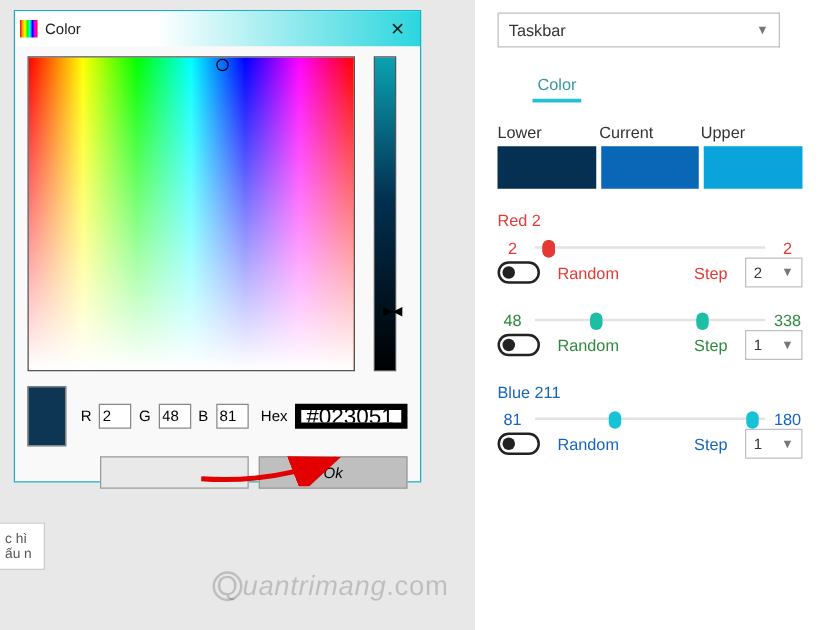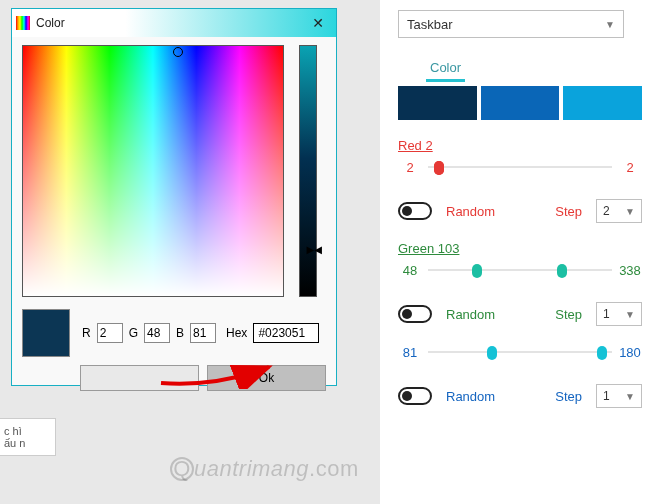--- a/index.html
+++ b/index.html
@@ -72,47 +72,48 @@
     border: 1px solid #888;
     margin-right: 6px;
   }
   .inputs-row label { padding: 0 2px; }
   .inputs-row input.rgb {
     width: 26px; height: 20px;
     border: 1px solid #888; background: #fff;
     font-size: 12px; text-align: left; padding: 0 2px;
   }
   .inputs-row input.hex {
-    width: 66px; height: 20px;
-    border: 1px solid #000000; background: #fff;
-    font-size: 12px; padding: 0 4px;
+    width: 90px; height: 20px;
+    border: 5px solid #000000; background: #fff;
+    font-size: 18px; padding: 0 4px;
   }
 
   .button-row { display: flex; gap: 8px; margin-top: 8px; margin-left: 58px; }
   .btn {
     height: 26px; flex: 1;
     border: 1px solid #9a9a9a;
     background: #e9e9e9;
     font-size: 12px;
     display: flex; align-items: center; justify-content: center;
     cursor: pointer;
+    font-style: italic;
   }
   .btn.ok { background: #bfbfbf; }
 
   .red-arrow {
     position: absolute;
     left: 145px; top: 350px;
     pointer-events: none;
   }
 
   
   .behind-fragment {
     position: absolute;
     left: 0px; top: 418px;
-    width: 56px;
+    width: 36px;
     font-size: 11px; color: #555;
     border: 1px solid #ccc; border-left: none;
     background: #fff; padding: 6px 4px;
   }
 
   
   .right-panel {
     position: absolute;
     left: 380px; top: 0; right: 0; bottom: 0;
     background: #ffffff;
@@ -140,21 +141,21 @@
     margin-top: 22px;
     font-size: 20px; font-weight: 400; color: #222;
   }
 
   .swatch-labels { display: flex; margin-top: 16px; font-size: 13px; color: #333; }
   .swatch-labels span { width: 86px; }
   .swatch-row { display: flex; margin-top: 4px; gap: 4px; }
   .swatch-row .sw { height: 34px; width: 82px; }
 
   .channel { margin-top: 18px; font-size: 13px; }
-  .channel .header { margin-bottom: 6px; text-decoration: underline; }
+  .channel .header { margin-bottom: 6px; }
   .slider-row {
     display: flex; align-items: center; gap: 6px;
     position: relative;
   }
   .val-l, .val-r { width: 24px; text-align: center; }
   .track {
     position: relative; flex: 1; height: 16px;
   }
   .track .line {
     position: absolute; left: 0; right: 0; top: 7px;
@@ -167,21 +168,21 @@
   }
   .channel.red .c { color: #e53935; }
   .channel.red .thumb { background: #e53935; }
   .channel.green .c { color: #2e8b3d; }
   .channel.green .thumb { background: #1cbfa3; }
   .channel.blue .c { color: #1565c0; }
   .channel.blue .thumb { background: #15c2d6; }
 
   .ctrl-row {
     display: flex; align-items: center; gap: 14px;
-    margin-top: 24px; font-size: 13px;
+    margin-top: 0; font-size: 13px;
   }
   .toggle {
     width: 34px; height: 18px;
     border: 2px solid #222; border-radius: 10px;
     position: relative;
   }
   .toggle .knob {
     position: absolute;
     width: 10px; height: 10px;
     background: #222; border-radius: 50%;
@@ -267,20 +268,25 @@
   <div class="combo">
     <span>Taskbar</span>
     <span class="chev">▼</span>
   </div>
 
   <div class="tab-row">
     <div class="tab">Color</div>
   </div>
 
 
+  <div class="swatch-labels">
+    <span>Lower</span>
+    <span>Current</span>
+    <span>Upper</span>
+  </div>
   <div class="swatch-row">
     <div class="sw" style="background:#063052"></div>
     <div class="sw" style="background:#0a66b7"></div>
     <div class="sw" style="background:#0aa3dc"></div>
   </div>
 
   <div class="channel red">
     <div class="header c">Red 2</div>
     <div class="slider-row">
       <span class="val-l c">2</span>
@@ -298,21 +304,20 @@
       <span class="c">Random</span>
       <span class="c" style="margin-left:auto">Step</span>
       <div class="step-input">
         <span>2</span>
           <span class="chev">▼</span>
       </div>
     </div>
   </div>
 
   <div class="channel green">
-    <div class="header c">Green 103</div>
     <div class="slider-row">
       <span class="val-l c">48</span>
       <div class="track">
         <div class="line"></div>
         <div class="thumb" style="left:24%"></div>
         <div class="thumb" style="left:70%"></div>
       </div>
       <span class="val-r c">338</span>
     </div>
     <div class="ctrl-row">
@@ -322,20 +327,21 @@
       <span class="c">Random</span>
       <span class="c" style="margin-left:auto">Step</span>
       <div class="step-input">
         <span>1</span>
           <span class="chev">▼</span>
       </div>
     </div>
   </div>
 
   <div class="channel blue">
+    <div class="header c">Blue 211</div>
     <div class="slider-row">
       <span class="val-l c">81</span>
       <div class="track">
         <div class="line"></div>
         <div class="thumb" style="left:32%"></div>
         <div class="thumb" style="left:92%"></div>
       </div>
       <span class="val-r c">180</span>
     </div>
     <div class="ctrl-row">

